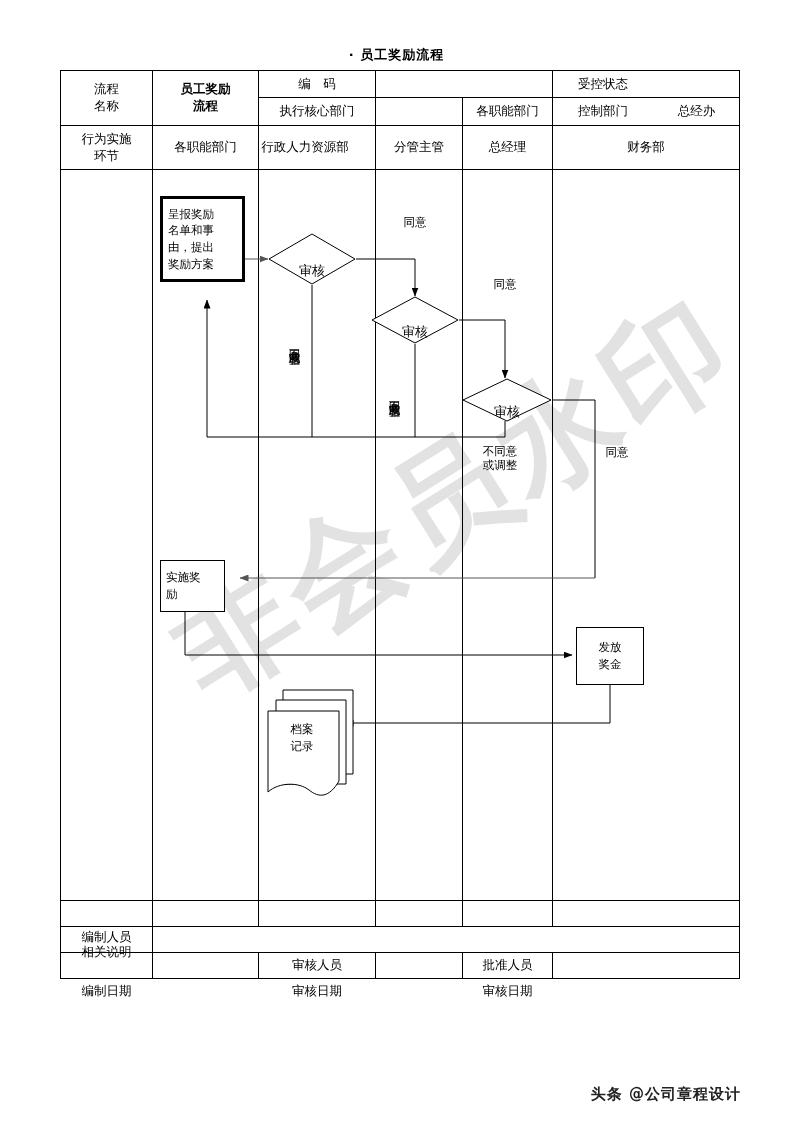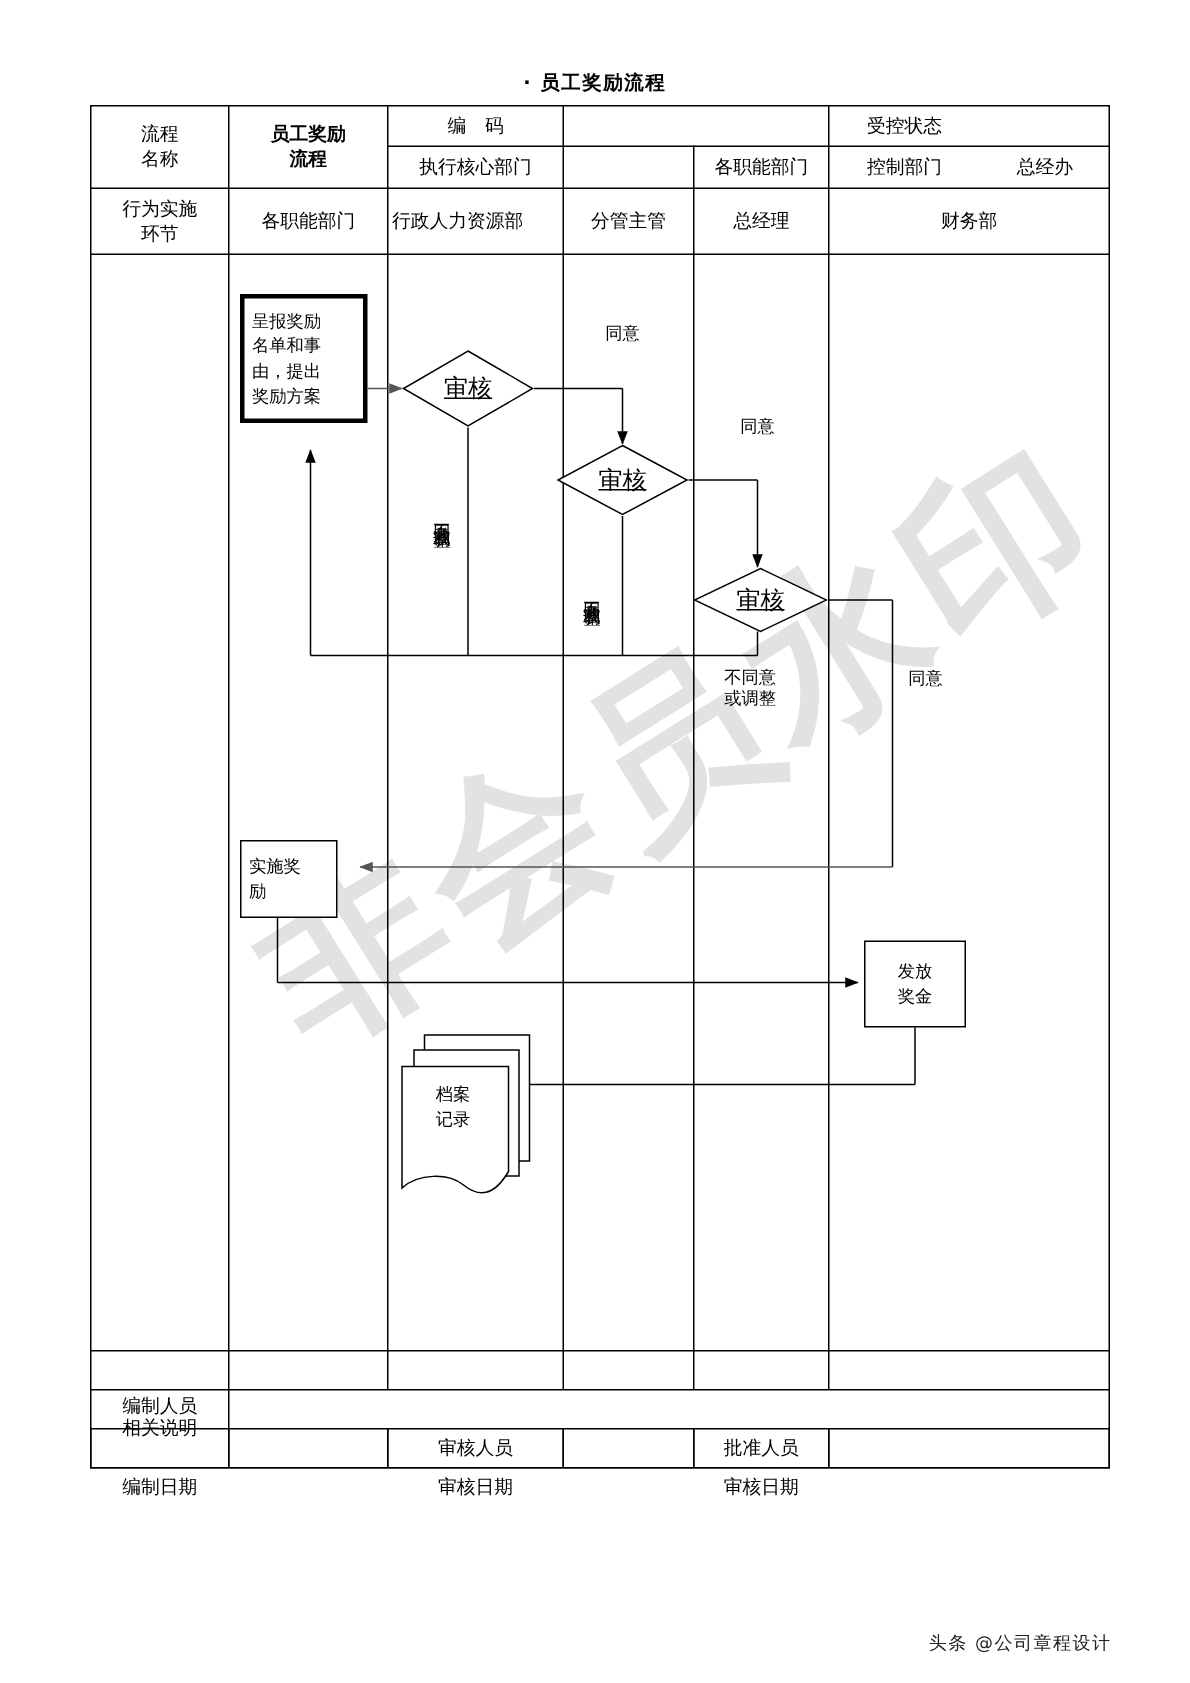--- a/index.html
+++ b/index.html
@@ -102,27 +102,26 @@
     box-sizing: border-box;
   }
 
   .diamond-wrap {
     position: absolute;
     z-index: 8;
   }
   .diamond-wrap svg { display: block; }
   .diamond-label {
     position: absolute;
-    left: 0; top: 0;
+    left: 0; top: 12px;
     width: 100%; height: 100%;
     display: flex;
     align-items: center;
     justify-content: center;
-    font-size: 16px;
-    text-decoration: underline;
+    font-size: 13px;
   }
 
   .edge-label {
     position: absolute;
     font-size: 11.5px;
     line-height: 1.25;
     text-align: center;
     z-index: 9;
     background: transparent;
   }
@@ -141,22 +140,22 @@
     line-height: 1.5;
     text-align: center;
     z-index: 9;
   }
 
   
   .footer {
     position: absolute;
     right: 52px;
     bottom: 18px;
-    font-size: 12px;
-    font-weight: normal;
+    font-size: 15px;
+    font-weight: bold;
     color: #222;
     letter-spacing: 1px;
     z-index: 5;
     margin-left: 20px;
   }
 </style>
 </head>
 <body>
 
 <div class="page">

